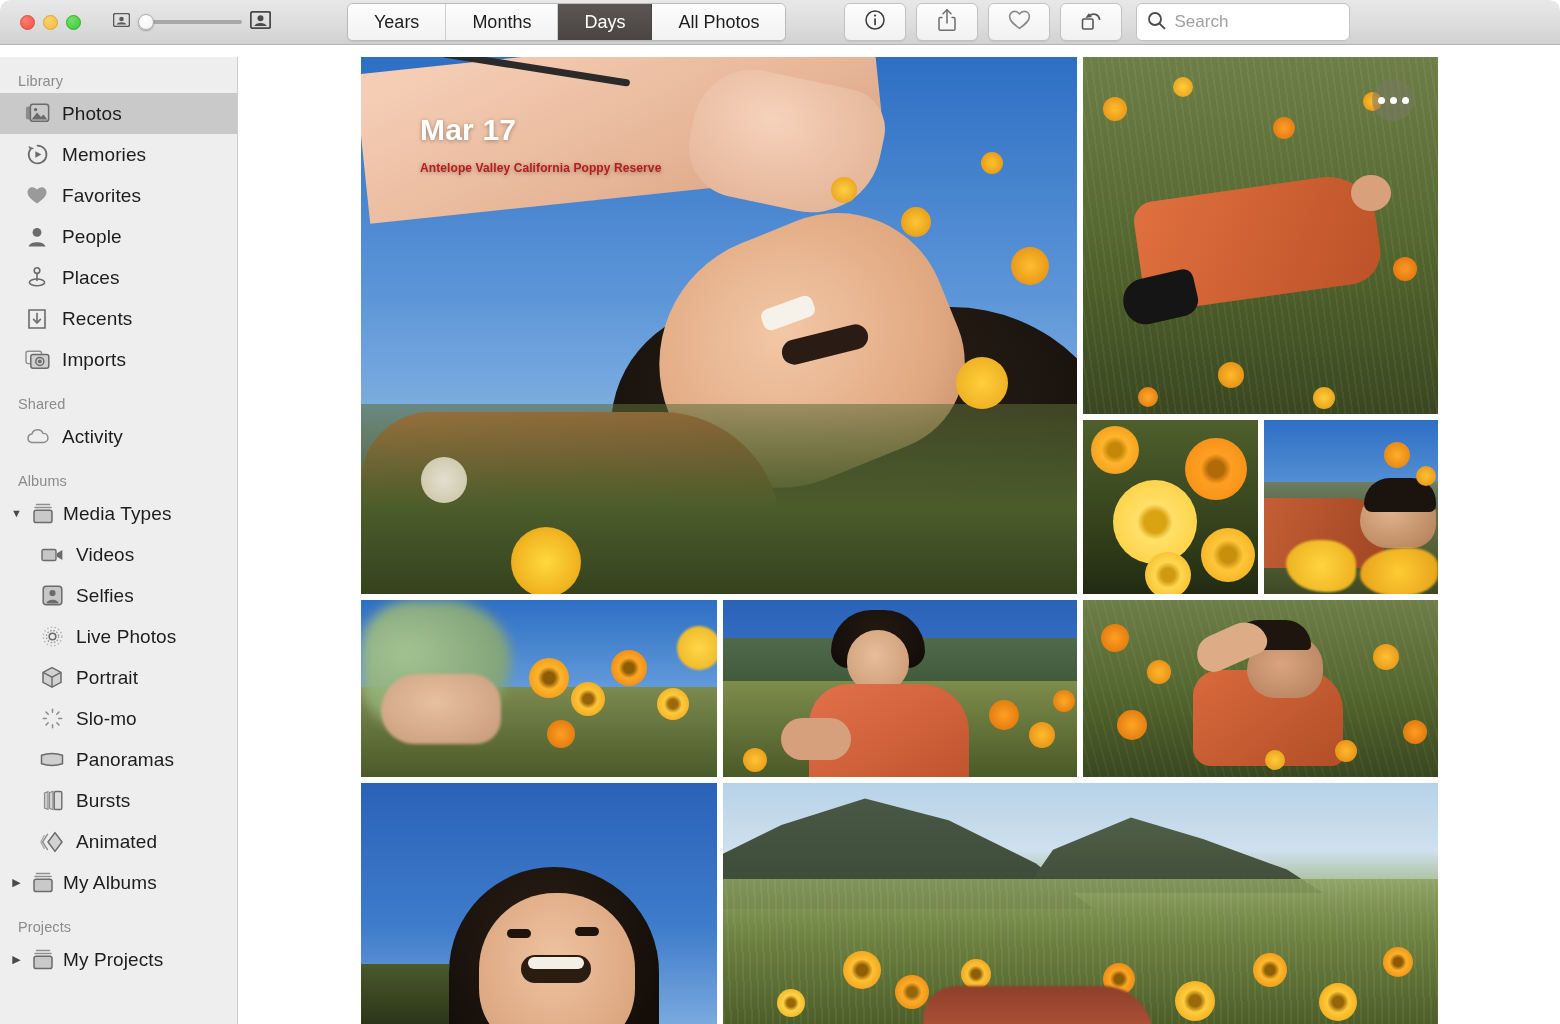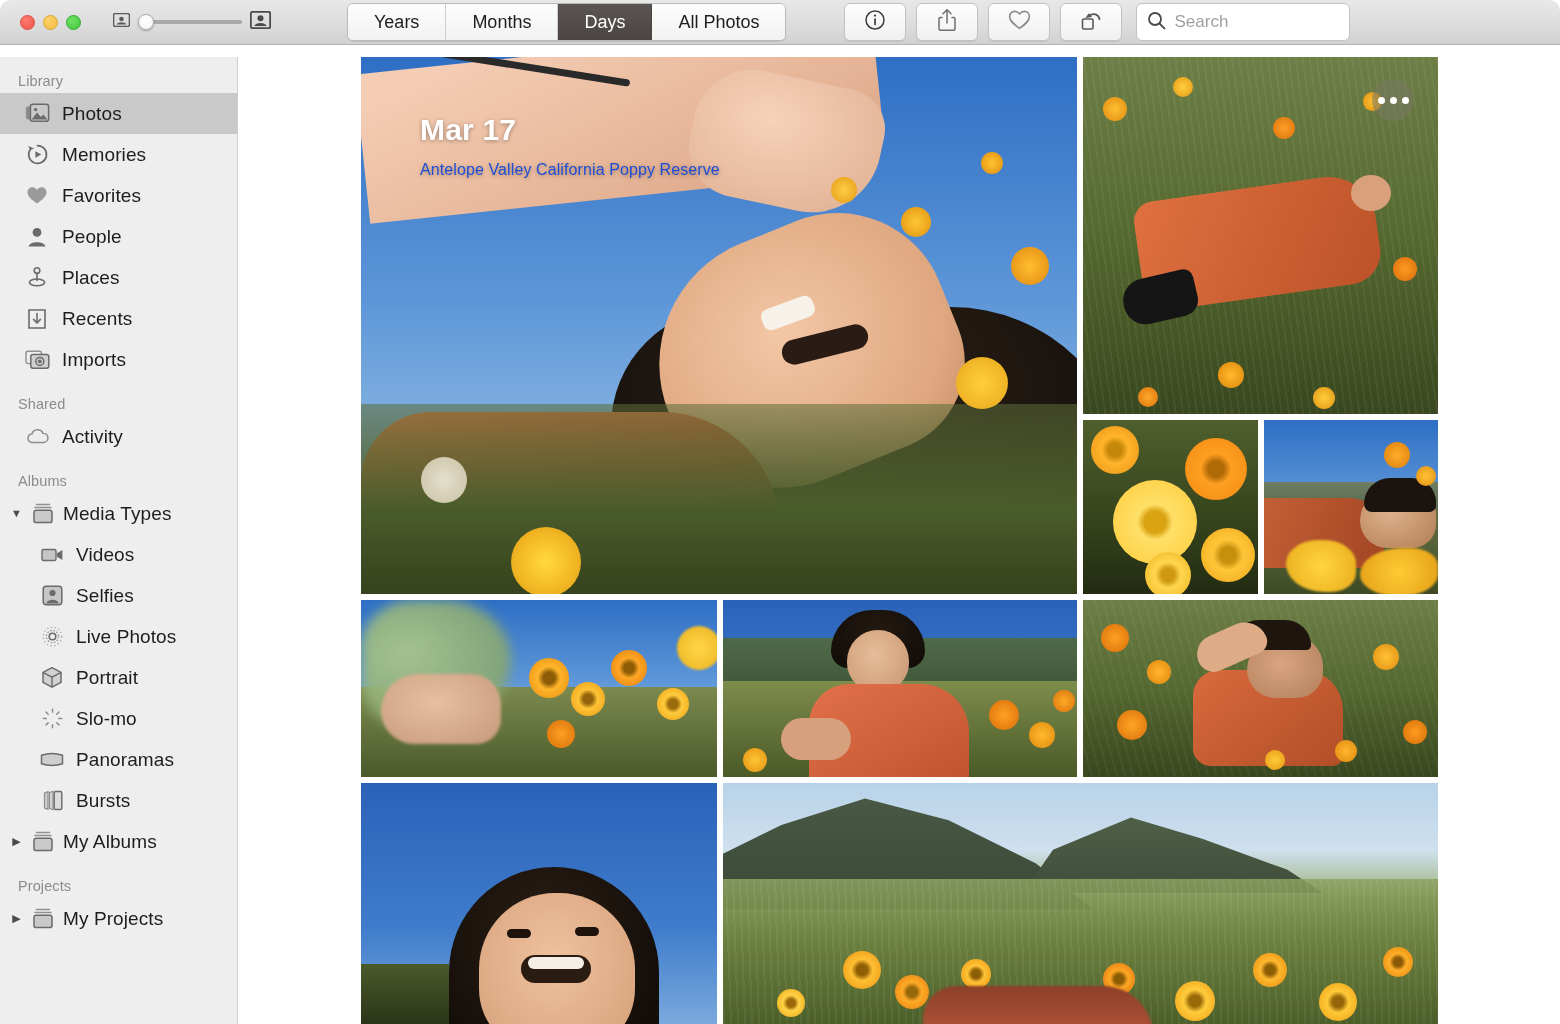--- a/index.html
+++ b/index.html
@@ -231,23 +231,23 @@
     pointer-events: none;
     margin-left: 25px;
   }
   .hero-date {
     font-size: 30px;
     font-weight: bold;
     color: #ffffff;
     letter-spacing: 0.2px;
   }
   .hero-place {
-    font-size: 16px;
-    font-weight: normal;
-    color: #1d4ed8;
+    font-size: 12px;
+    font-weight: bold;
+    color: #b91c1c;
     margin-top: 14px;
     letter-spacing: 0.1px;
   }
 
   .more-btn {
     position: absolute;
     top: 22px; right: 24px;
     width: 42px; height: 42px;
     border-radius: 50%;
     background: rgba(120,120,100,0.55);
@@ -544,20 +544,30 @@
       <span class="nav-icon">
         <svg width="23" height="21" viewBox="0 0 23 21">
           <path d="M3.5 3 L7 1.6 V19.4 L3.5 18 Z" fill="#cfcfcf" stroke="#8d8d8d" stroke-width="1.2"></path>
           <path d="M8.5 2.6 L12 1.3 V19.7 L8.5 18.4 Z" fill="#d6d6d6" stroke="#8d8d8d" stroke-width="1.2"></path>
           <rect x="13.2" y="1.5" width="7.6" height="18" rx="1.6" fill="#dcdcdc" stroke="#6b6b6b" stroke-width="1.4"></rect>
         </svg>
       </span>
       <span class="label">Bursts</span>
     </div>
 
+    <div class="nav-item indent">
+      <span class="nav-icon">
+        <svg width="24" height="22" viewBox="0 0 24 22">
+          <path d="M15 1.6 L22 11 L15 20.4 L8 11 Z" fill="#d2d2d2" stroke="#6b6b6b" stroke-width="1.5" stroke-linejoin="round"></path>
+          <path d="M7.5 3.4 L2.6 11 L7.5 18.6" fill="none" stroke="#8d8d8d" stroke-width="1.4" stroke-linecap="round"></path>
+          <path d="M4.2 4.6 L0.8 11 L4.2 17.4" fill="none" stroke="#a5a5a5" stroke-width="1.2" stroke-linecap="round"></path>
+        </svg>
+      </span>
+      <span class="label">Animated</span>
+    </div>
 
     <div class="nav-item group">
       <span class="disclosure">▶</span>
       <span class="nav-icon">
         <svg width="24" height="23" viewBox="0 0 24 23">
           <path d="M5.5 2.4 H18.5" stroke="#8f8f8f" stroke-width="1.5" stroke-linecap="round"></path>
           <path d="M4 5.6 H20" stroke="#8f8f8f" stroke-width="1.5" stroke-linecap="round"></path>
           <rect x="3" y="8.2" width="18" height="12.4" rx="2.2" fill="#c9c9c9" stroke="#6b6b6b" stroke-width="1.5"></rect>
         </svg>
       </span>

